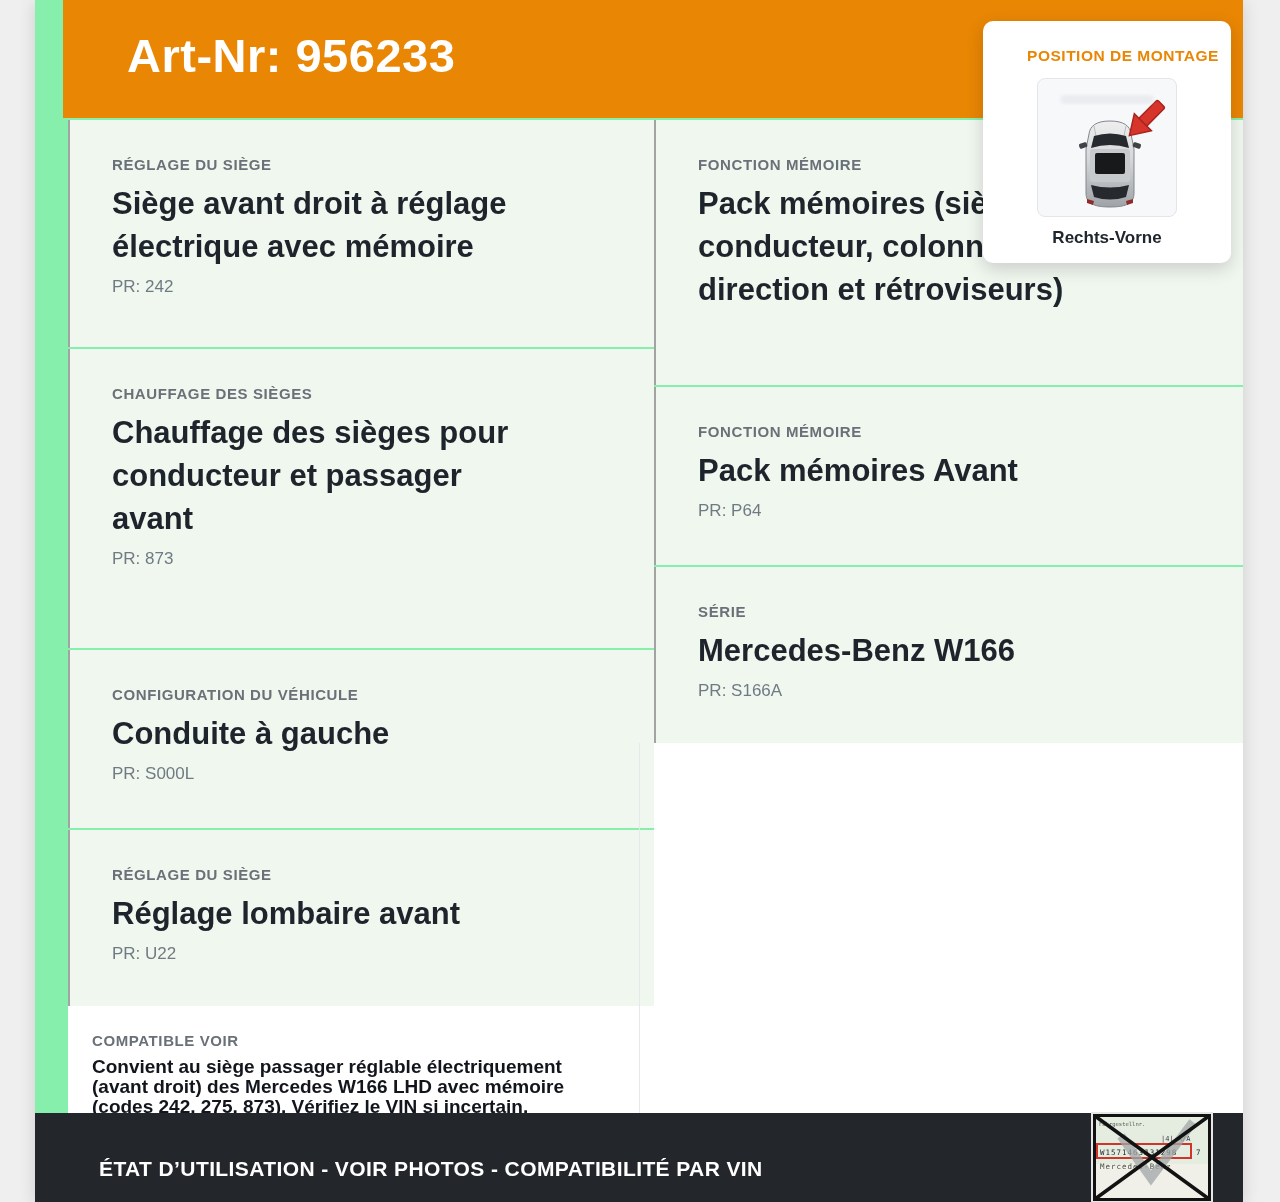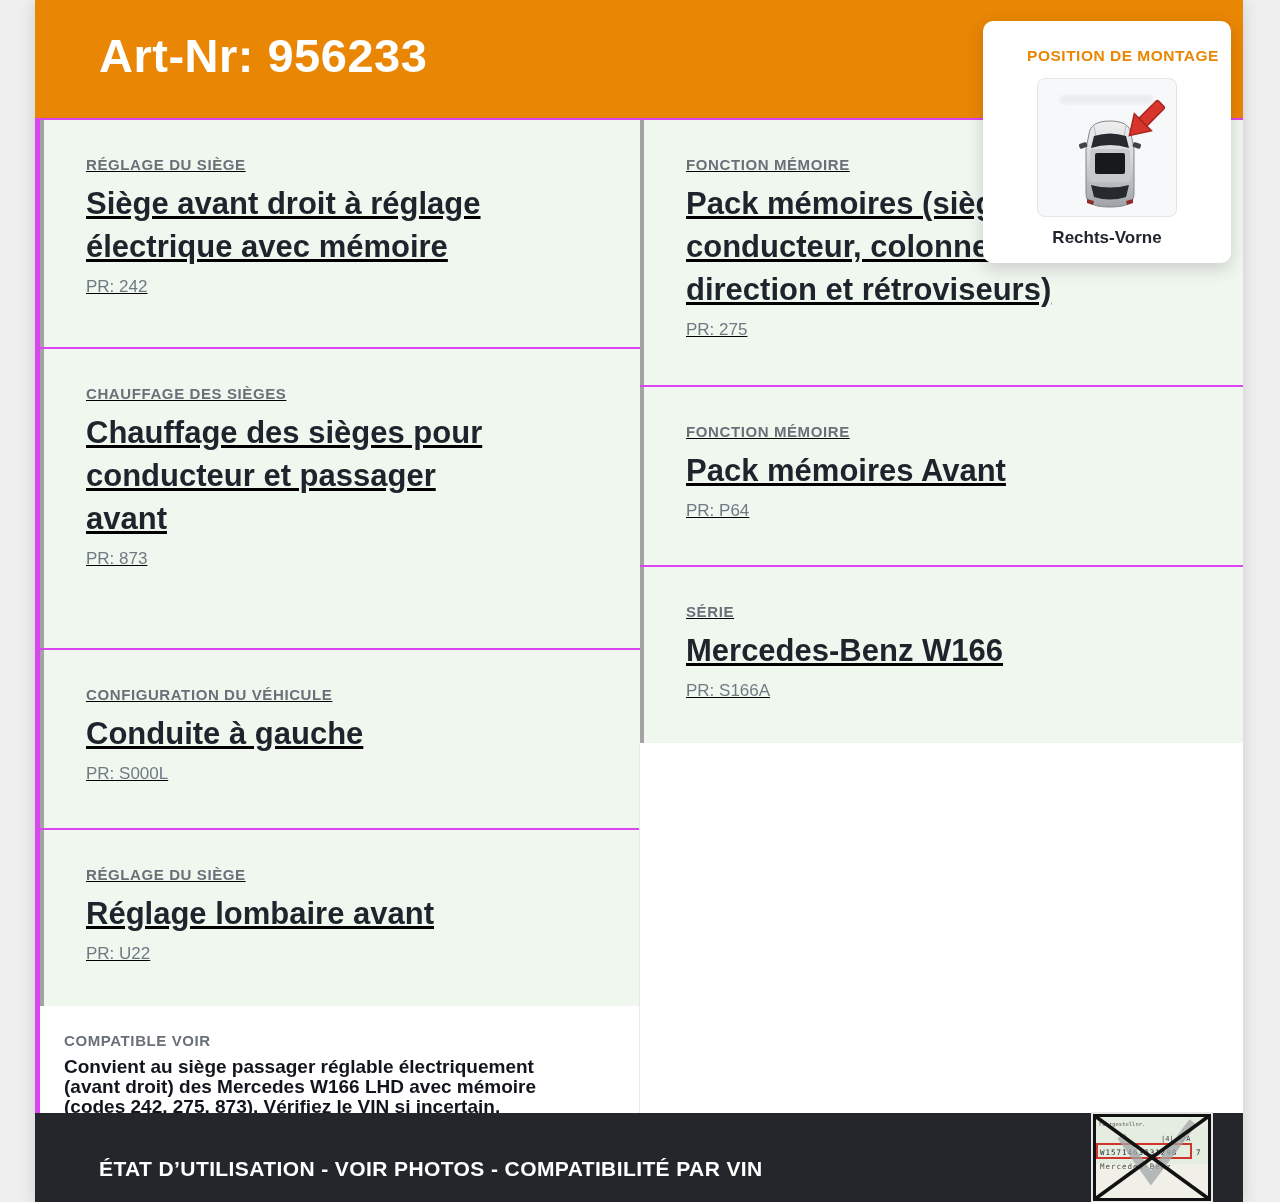--- a/index.html
+++ b/index.html
@@ -4,36 +4,36 @@
 <style>
   * { box-sizing: border-box; }
   html,body { margin:0; padding:0; }
   body {
     width:1280px; height:1202px; position:relative; overflow:hidden;
     background:#EFEFEF;
     font-family:"Liberation Sans", sans-serif;
   }
   .wrapper {
     position:absolute; left:35px; top:0; width:1208px; height:1202px;
-    background:#d946ef; box-shadow:0 2px 16px rgba(0,0,0,.14);
+    background:#86efac; box-shadow:0 2px 16px rgba(0,0,0,.14);padding-left:28px;
   }
   .header {
     height:118px; background:#E98604; overflow:hidden;
   }
   .header h1 {
     margin:0; padding:26px 0 0 64px;
     font-size:47px; line-height:60px; font-weight:800; color:#FFFFFF;
     letter-spacing:.5px;
   }
   .cols { display:flex; padding-left:5px; margin-top:2px; }
   .col-left  { width:600px; }
   .col-right { width:603px; }
   .card {
-    background:#F0F7EF; border-left:4px solid #a3a3a3;
-    padding:36px 24px 0 42px; margin-bottom:2px;text-decoration:underline;
+    background:#F0F7EF; border-left:2px solid #a3a3a3;
+    padding:36px 24px 0 42px; margin-bottom:2px;
   }
   .card .cat, .compat .cat {
     font-size:15px; font-weight:700; color:#6A7078; letter-spacing:.6px;
   }
   .card .title {
     font-size:31px; font-weight:700; color:#1E242B; line-height:43px;
     margin-top:9px; white-space:pre-line;
   }
   .card .pr { font-size:17px; color:#707A83; margin-top:9px; }
   .lc1{height:227px}.lc2{height:299px}.lc3{height:178px}.lc4{height:176px;margin-bottom:0}
@@ -125,21 +125,20 @@
 (codes 242, 275, 873). Vérifiez le VIN si incertain.</div>
       </div>
     </div>
 
     <div class="col-right">
       <div class="card rc1">
         <div class="cat">FONCTION MÉMOIRE</div>
         <div class="title">Pack mémoires (siège
 conducteur, colonne de
 direction et rétroviseurs)</div>
-        <div class="pr">PR: 275</div>
       </div>
       <div class="card rc2">
         <div class="cat">FONCTION MÉMOIRE</div>
         <div class="title">Pack mémoires Avant</div>
         <div class="pr">PR: P64</div>
       </div>
       <div class="card rc3">
         <div class="cat">SÉRIE</div>
         <div class="title">Mercedes-Benz W166</div>
         <div class="pr">PR: S166A</div>

